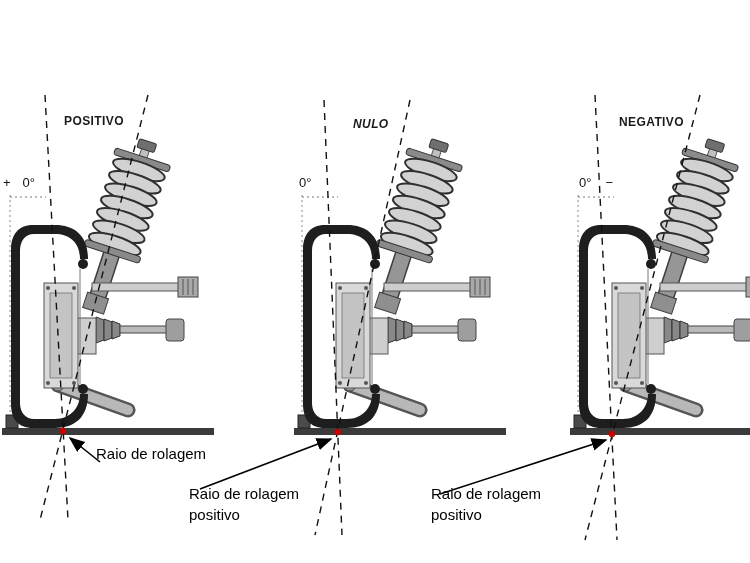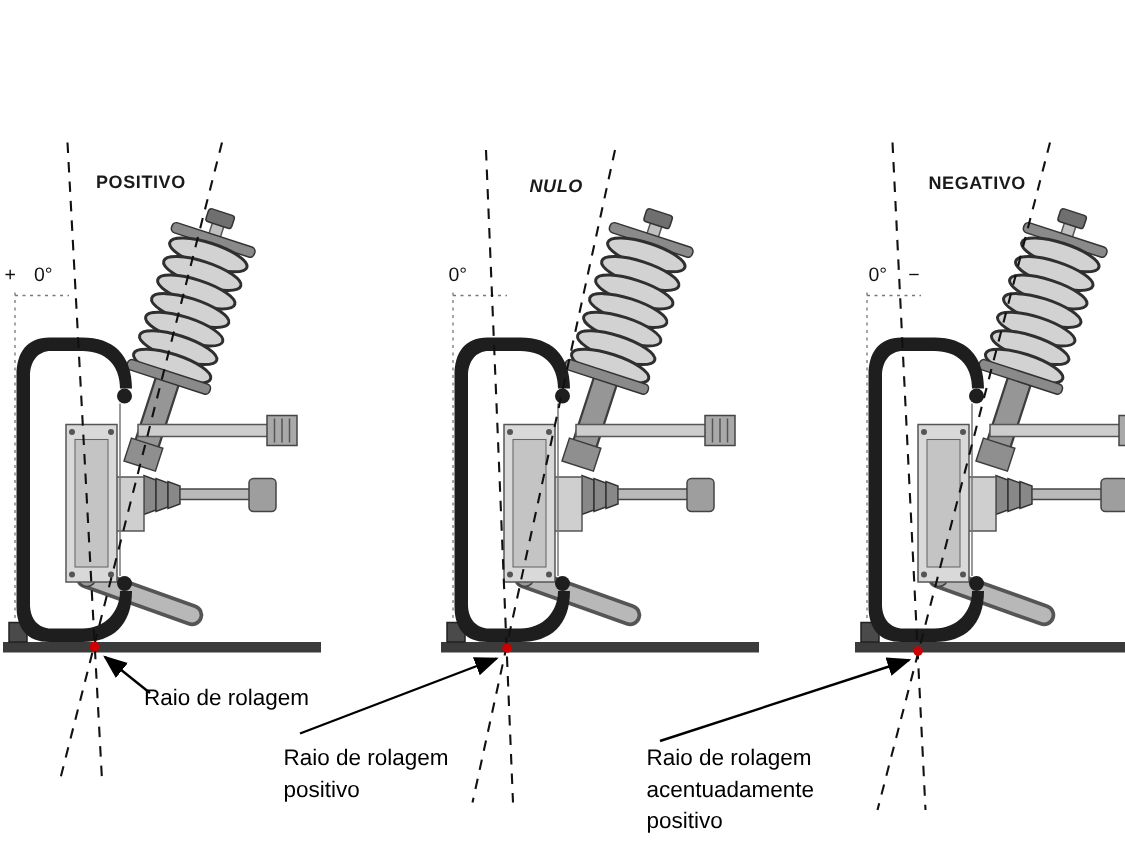--- a/index.html
+++ b/index.html
@@ -4,21 +4,21 @@
 <style>
   html,body{margin:0;padding:0;background:#fff;}
   .slide{position:relative;width:750px;height:563px;background:#ffffff;overflow:hidden;
          font-family:"Liberation Sans",sans-serif;}
   .layer{position:absolute;left:0;top:0;}
   .title{position:absolute;font-weight:bold;font-size:12px;letter-spacing:.4px;color:#1a1a1a;white-space:nowrap;}
   .t1{left:64px;top:114px;} .t2{left:353px;top:117px;font-style:italic;} .t3{left:619px;top:115px;}
   .angle{position:absolute;font-size:13px;color:#111;white-space:nowrap;}
   .a1{left:3px;top:175px;} .a2{left:299px;top:175px;} .a3{left:579px;top:175px;}
   .angle .sl{margin-right:12px;} .angle .sr{margin-left:14px;}
-  .caption{position:absolute;font-size:15px;line-height:1.4;color:#000;margin-top:12px;}
+  .caption{position:absolute;font-size:15px;line-height:1.4;color:#000;}
   .c1{left:96px;top:443px;} .c2{left:189px;top:483px;} .c3{left:431px;top:483px;}
   .caption span{display:block;}
 </style>
 </head>
 <body>
 
 <div class="slide">
 
   <svg class="layer" width="750" height="563" viewBox="0 0 750 563">
     <defs>
@@ -135,17 +135,16 @@
   <div class="caption c1">
     <span>Raio de rolagem</span>
     <span></span>
   </div>
   <div class="caption c2">
     <span>Raio de rolagem</span>
     <span>positivo</span>
   </div>
   <div class="caption c3">
     <span>Raio de rolagem</span>
-    <span>acentuadamente</span>
     <span>positivo</span>
   </div>
 
 </div>
 
 </body></html>

